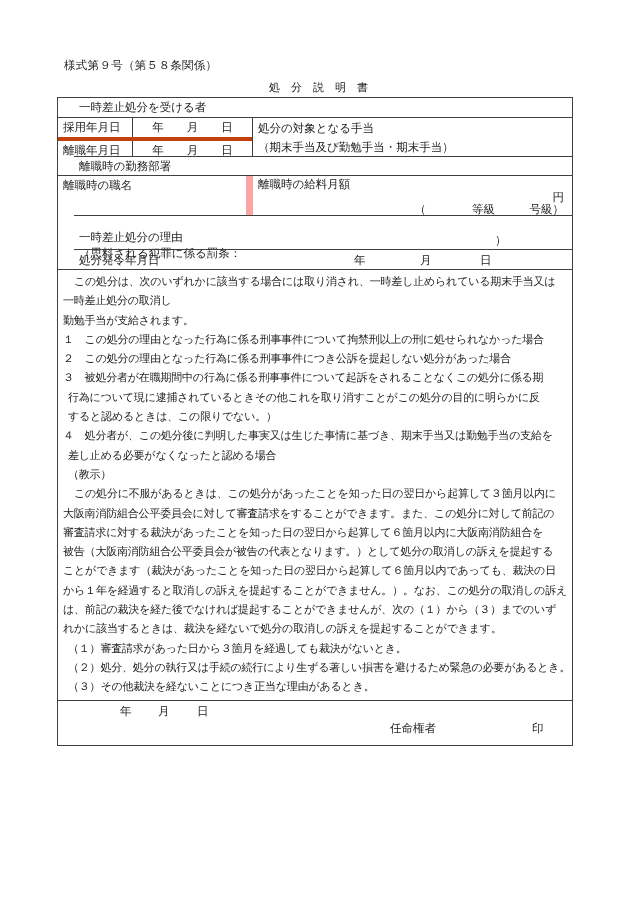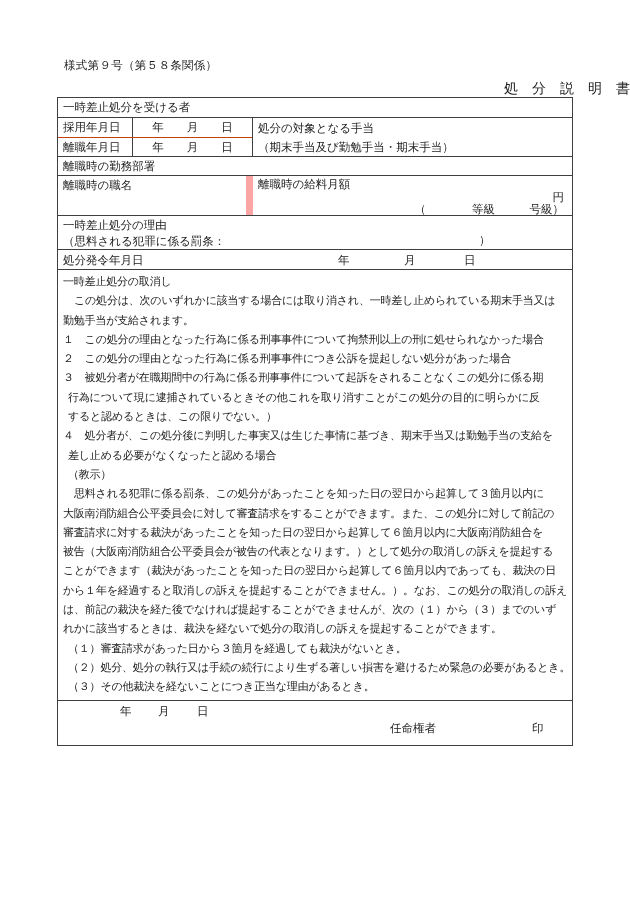--- a/index.html
+++ b/index.html
@@ -10,45 +10,45 @@
     font-family:Liberation Sans, sans-serif;
     color:#1c1c1c;
     overflow:hidden;
   }
   .form-number{
     position:absolute;left:64px;top:58px;
     font-size:11.5px;letter-spacing:.3px;
   }
   .doc-title{
     position:absolute;left:7px;right:0;top:80px;
-    text-align:right;font-size:14px;
+    text-align:center;font-size:11px;
   }
   .tbl{
     position:absolute;left:57px;top:97px;width:514px;
     border:1px solid #3f3f3f;
     font-size:11.5px;
   }
   .row{border-top:1px solid #3f3f3f;position:relative;box-sizing:border-box;}
   .row:first-child{border-top:none;}
-  .cell{box-sizing:border-box;padding-left:5px;}
+  .cell{box-sizing:border-box;padding-left:5px;margin-left:16px;}
   .r-single{height:19px;line-height:19px;}
   .r23{display:flex;}
   .r23-left{width:195px;border-right:1px solid #3f3f3f;box-sizing:border-box;}
   .dline{display:flex;height:19px;line-height:19px;box-sizing:border-box;justify-content:space-between;}
-  .dline + .dline{border-top:1px solid #c2410c;}
+  .dline + .dline{border-top:4px solid #c2410c;}
   .dlabel{width:75px;border-right:1px solid #3f3f3f;box-sizing:border-box;padding-left:5px;}
   .dval{flex:1;text-align:center;}
   .r23-right{flex:1;padding-left:5px;box-sizing:border-box;}
   .r23-right div{height:19px;line-height:20px;}
   .r5{display:flex;height:40px;}
   .r5-left{width:195px;border-right:7px solid #fca5a5;box-sizing:border-box;padding:2px 0 0 5px;}
   .r5-right{flex:1;box-sizing:border-box;padding:2px 8px 0 5px;}
   .r5-right div{height:12.6px;line-height:12.6px;}
   .t-right{text-align:right;}
-  .r6{height:34px;padding-top:1px;}
+  .r6{height:34px;padding-top:13px;}
   .r6 div{height:16px;line-height:16px;}
   .close-paren{position:absolute;left:421px;top:17px;}
   .r7{height:20px;line-height:20px;}
   .abs{position:absolute;top:0;}
   .r8{padding:2px 5px 3px 5px;}
   .bline{
     height:19.3px;line-height:19.3px;
     font-size:11px;letter-spacing:-0.2px;
     white-space:nowrap;overflow:hidden;
   }
@@ -113,32 +113,32 @@
     </div>
 
     <div class="row r7 cell">
       <span>処分発令年月日</span>
       <span class="abs iss-y">年</span>
       <span class="abs iss-m">月</span>
       <span class="abs iss-d">日</span>
     </div>
 
     <div class="row r8">
+        <div class="bline ind1">この処分は、次のいずれかに該当する場合には取り消され、一時差し止められている期末手当又は</div>
         <div class="bline">一時差止処分の取消し</div>
-        <div class="bline ind1">この処分は、次のいずれかに該当する場合には取り消され、一時差し止められている期末手当又は</div>
         <div class="bline">勤勉手当が支給されます。</div>
         <div class="bline">１　この処分の理由となった行為に係る刑事事件について拘禁刑以上の刑に処せられなかった場合</div>
         <div class="bline">２　この処分の理由となった行為に係る刑事事件につき公訴を提起しない処分があった場合</div>
         <div class="bline">３　被処分者が在職期間中の行為に係る刑事事件について起訴をされることなくこの処分に係る期</div>
         <div class="bline ind2">行為について現に逮捕されているときその他これを取り消すことがこの処分の目的に明らかに反</div>
         <div class="bline ind2">すると認めるときは、この限りでない。）</div>
         <div class="bline">４　処分者が、この処分後に判明した事実又は生じた事情に基づき、期末手当又は勤勉手当の支給を</div>
         <div class="bline ind2">差し止める必要がなくなったと認める場合</div>
         <div class="bline ind2">（教示）</div>
-        <div class="bline ind1">思料される犯罪に係る罰条、この処分があったことを知った日の翌日から起算して３箇月以内に</div>
+        <div class="bline ind1">この処分に不服があるときは、この処分があったことを知った日の翌日から起算して３箇月以内に</div>
         <div class="bline">大阪南消防組合公平委員会に対して審査請求をすることができます。また、この処分に対して前記の</div>
         <div class="bline">審査請求に対する裁決があったことを知った日の翌日から起算して６箇月以内に大阪南消防組合を</div>
         <div class="bline">被告（大阪南消防組合公平委員会が被告の代表となります。）として処分の取消しの訴えを提起する</div>
         <div class="bline">ことができます（裁決があったことを知った日の翌日から起算して６箇月以内であっても、裁決の日</div>
         <div class="bline">から１年を経過すると取消しの訴えを提起することができません。）。なお、この処分の取消しの訴え</div>
         <div class="bline">は、前記の裁決を経た後でなければ提起することができませんが、次の（１）から（３）までのいず</div>
         <div class="bline">れかに該当するときは、裁決を経ないで処分の取消しの訴えを提起することができます。</div>
         <div class="bline ind2">（１）審査請求があった日から３箇月を経過しても裁決がないとき。</div>
         <div class="bline ind2">（２）処分、処分の執行又は手続の続行により生ずる著しい損害を避けるため緊急の必要があるとき。</div>
         <div class="bline ind2">（３）その他裁決を経ないことにつき正当な理由があるとき。</div>

